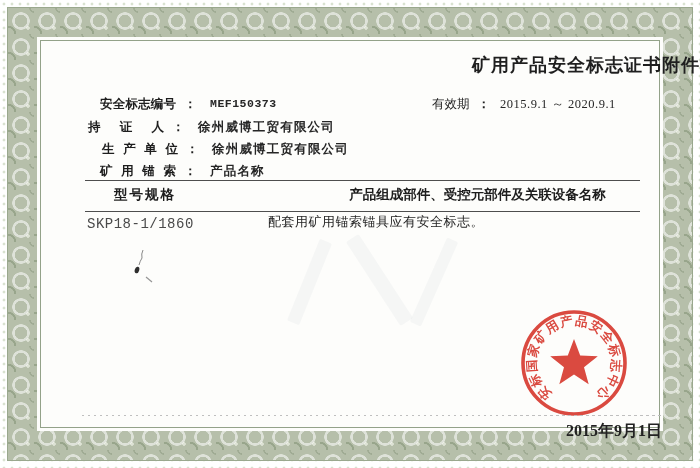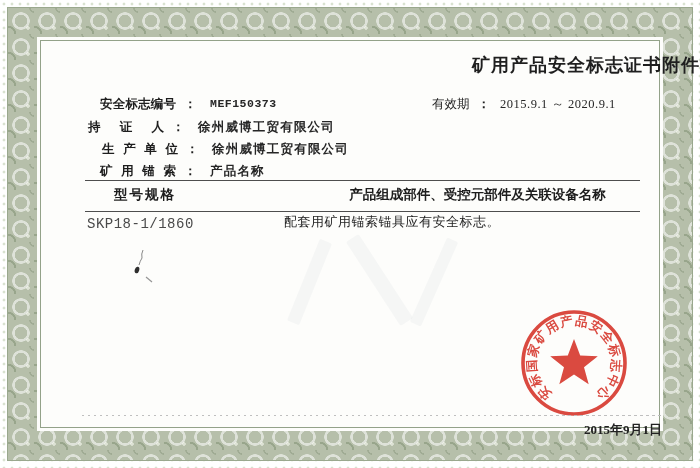--- a/index.html
+++ b/index.html
@@ -40,27 +40,27 @@
   }
   .colon{font-weight:bold;margin-left:8px;color:#1e1e1e;}
   .val{position:absolute;left:110px;top:0;font-size:12.5px;letter-spacing:1.2px;white-space:nowrap;color:#262626;font-weight:bold;}
   .val.num{letter-spacing:0.5px;font-family:"Liberation Mono","DejaVu Sans Mono",monospace;font-size:11.5px;padding-top:1px;}
   .validity-lbl{display:inline-block;font-weight:normal;color:#1e1e1e;}
   .validity-val{margin-left:10px;letter-spacing:0.5px;color:#262626;margin-top:17px;}
 
   .hline{position:absolute;left:85px;width:555px;height:1px;background:#4e4e4e;}
   .th{position:absolute;font-size:13.5px;font-weight:bold;color:#1d1d1d;text-align:center;}
   .cell-model{position:absolute;left:87px;top:216px;font-size:14px;letter-spacing:0.5px;color:#4a4a4a;font-family:"Liberation Mono","DejaVu Sans Mono",monospace;}
-  .cell-desc{position:absolute;left:284px;top:213px;font-size:13px;color:#242424;letter-spacing:0.5px;}
+  .cell-desc{position:absolute;left:268px;top:213px;font-size:13px;color:#242424;letter-spacing:0.5px;}
 
   .dashed{
     position:absolute;left:82px;top:415px;width:582px;height:1px;
     background:repeating-linear-gradient(90deg,#bfbfbf 0 2.5px,transparent 2.5px 6px);
   }
-  .date{position:absolute;left:540px;top:421px;width:122px;text-align:right;font-size:13px;font-weight:600;color:#222;}
+  .date{position:absolute;left:540px;top:421px;width:122px;text-align:right;font-size:16px;font-weight:600;color:#222;}
 
   .stamp{position:absolute;left:518px;top:307px;width:112px;height:112px;opacity:.92;mix-blend-mode:multiply;}
   .ink{position:absolute;left:118px;top:246px;width:48px;height:48px;}
 
   .wm{position:absolute;background:#8a98ab;opacity:.07;border-radius:2px;}
   .wm1{left:303px;top:238px;width:13px;height:88px;transform:rotate(22deg);}
   .wm2{left:372px;top:230px;width:15px;height:100px;transform:rotate(-33deg);}
   .wm3{left:428px;top:236px;width:12px;height:92px;transform:rotate(24deg);}
 </style>
 </head>

